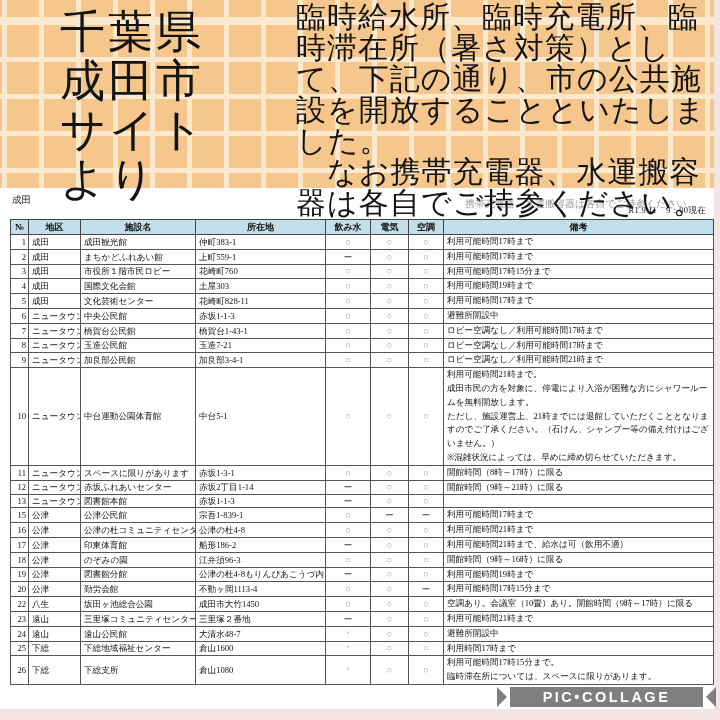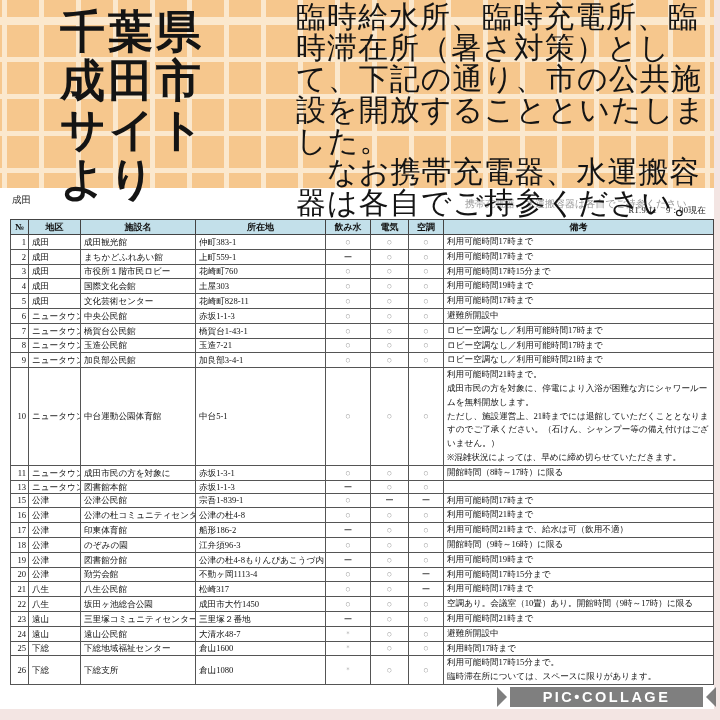--- a/index.html
+++ b/index.html
@@ -18,21 +18,21 @@
     position:absolute;left:0;top:0;width:714px;height:188px;
     background-color:var(--note-bg);
     background-image:
       repeating-linear-gradient(90deg, var(--note-grid) 0 5px, transparent 5px 37px),
       repeating-linear-gradient(180deg, var(--note-grid) 0 5px, transparent 5px 37px);
     background-position:2px 0,0 20px;
   }
   .left-note{
     position:absolute;left:60px;top:8px;z-index:3;
     font-size:45px;line-height:49px;letter-spacing:3px;
-    white-space:pre-line;color:#141414;font-weight:700;
+    white-space:pre-line;color:#141414;font-weight:400;
   }
   .right-note{
     position:absolute;left:296px;top:1px;z-index:3;width:426px;
     font-size:30px;line-height:31px;letter-spacing:1px;
     white-space:pre-line;color:#141414;font-weight:500;
   }
   .doc-title-frag{position:absolute;left:12px;top:194px;font-size:9.5px;color:#222;z-index:1;}
   .doc-note-frag{position:absolute;left:425px;top:197px;font-size:10px;color:#999;z-index:1;white-space:nowrap;margin-left:40px;}
   .as-of{position:absolute;right:8px;top:205px;font-size:8.5px;color:#111;z-index:2;letter-spacing:.3px;margin-left:20px;}
   table.main{
@@ -202,26 +202,36 @@
           <td class="mark">○</td>
           <td class="mark">○</td>
           <td class="note">利用可能時間21時まで。
 成田市民の方を対象に、停電により入浴が困難な方にシャワールームを無料開放します。
 ただし、施設運営上、21時までには退館していただくこととなりますのでご了承ください。（石けん、シャンプー等の備え付けはございません。）
 ※混雑状況によっては、早めに締め切らせていただきます。</td>
         </tr>
         <tr>
           <td class="num">11</td>
           <td>ニュータウン</td>
-          <td>成田市民の方を対象に</td>
+          <td>スペースに限りがあります</td>
           <td>赤坂1-3-1</td>
           <td class="mark">○</td>
           <td class="mark">○</td>
           <td class="mark">○</td>
           <td class="note">開館時間（8時～17時）に限る</td>
+        </tr>
+        <tr>
+          <td class="num">12</td>
+          <td>ニュータウン</td>
+          <td>赤坂ふれあいセンター</td>
+          <td>赤坂2丁目1-14</td>
+          <td class="mark dash">ー</td>
+          <td class="mark">○</td>
+          <td class="mark">○</td>
+          <td class="note">開館時間（9時～21時）に限る</td>
         </tr>
         <tr>
           <td class="num">13</td>
           <td>ニュータウン</td>
           <td>図書館本館</td>
           <td>赤坂1-1-3</td>
           <td class="mark dash">ー</td>
           <td class="mark">○</td>
           <td class="mark">○</td>
           <td class="note"></td>
@@ -278,30 +288,20 @@
         </tr>
         <tr>
           <td class="num">20</td>
           <td>公津</td>
           <td>勤労会館</td>
           <td>不動ヶ岡1113-4</td>
           <td class="mark">○</td>
           <td class="mark">○</td>
           <td class="mark dash">ー</td>
           <td class="note">利用可能時間17時15分まで</td>
-        </tr>
-        <tr>
-          <td class="num">21</td>
-          <td>八生</td>
-          <td>八生公民館</td>
-          <td>松崎317</td>
-          <td class="mark">○</td>
-          <td class="mark">○</td>
-          <td class="mark dash">ー</td>
-          <td class="note">利用可能時間17時まで</td>
         </tr>
         <tr>
           <td class="num">22</td>
           <td>八生</td>
           <td>坂田ヶ池総合公園</td>
           <td>成田市大竹1450</td>
           <td class="mark">○</td>
           <td class="mark">○</td>
           <td class="mark">○</td>
           <td class="note">空調あり。会議室（10畳）あり。開館時間（9時～17時）に限る</td>

